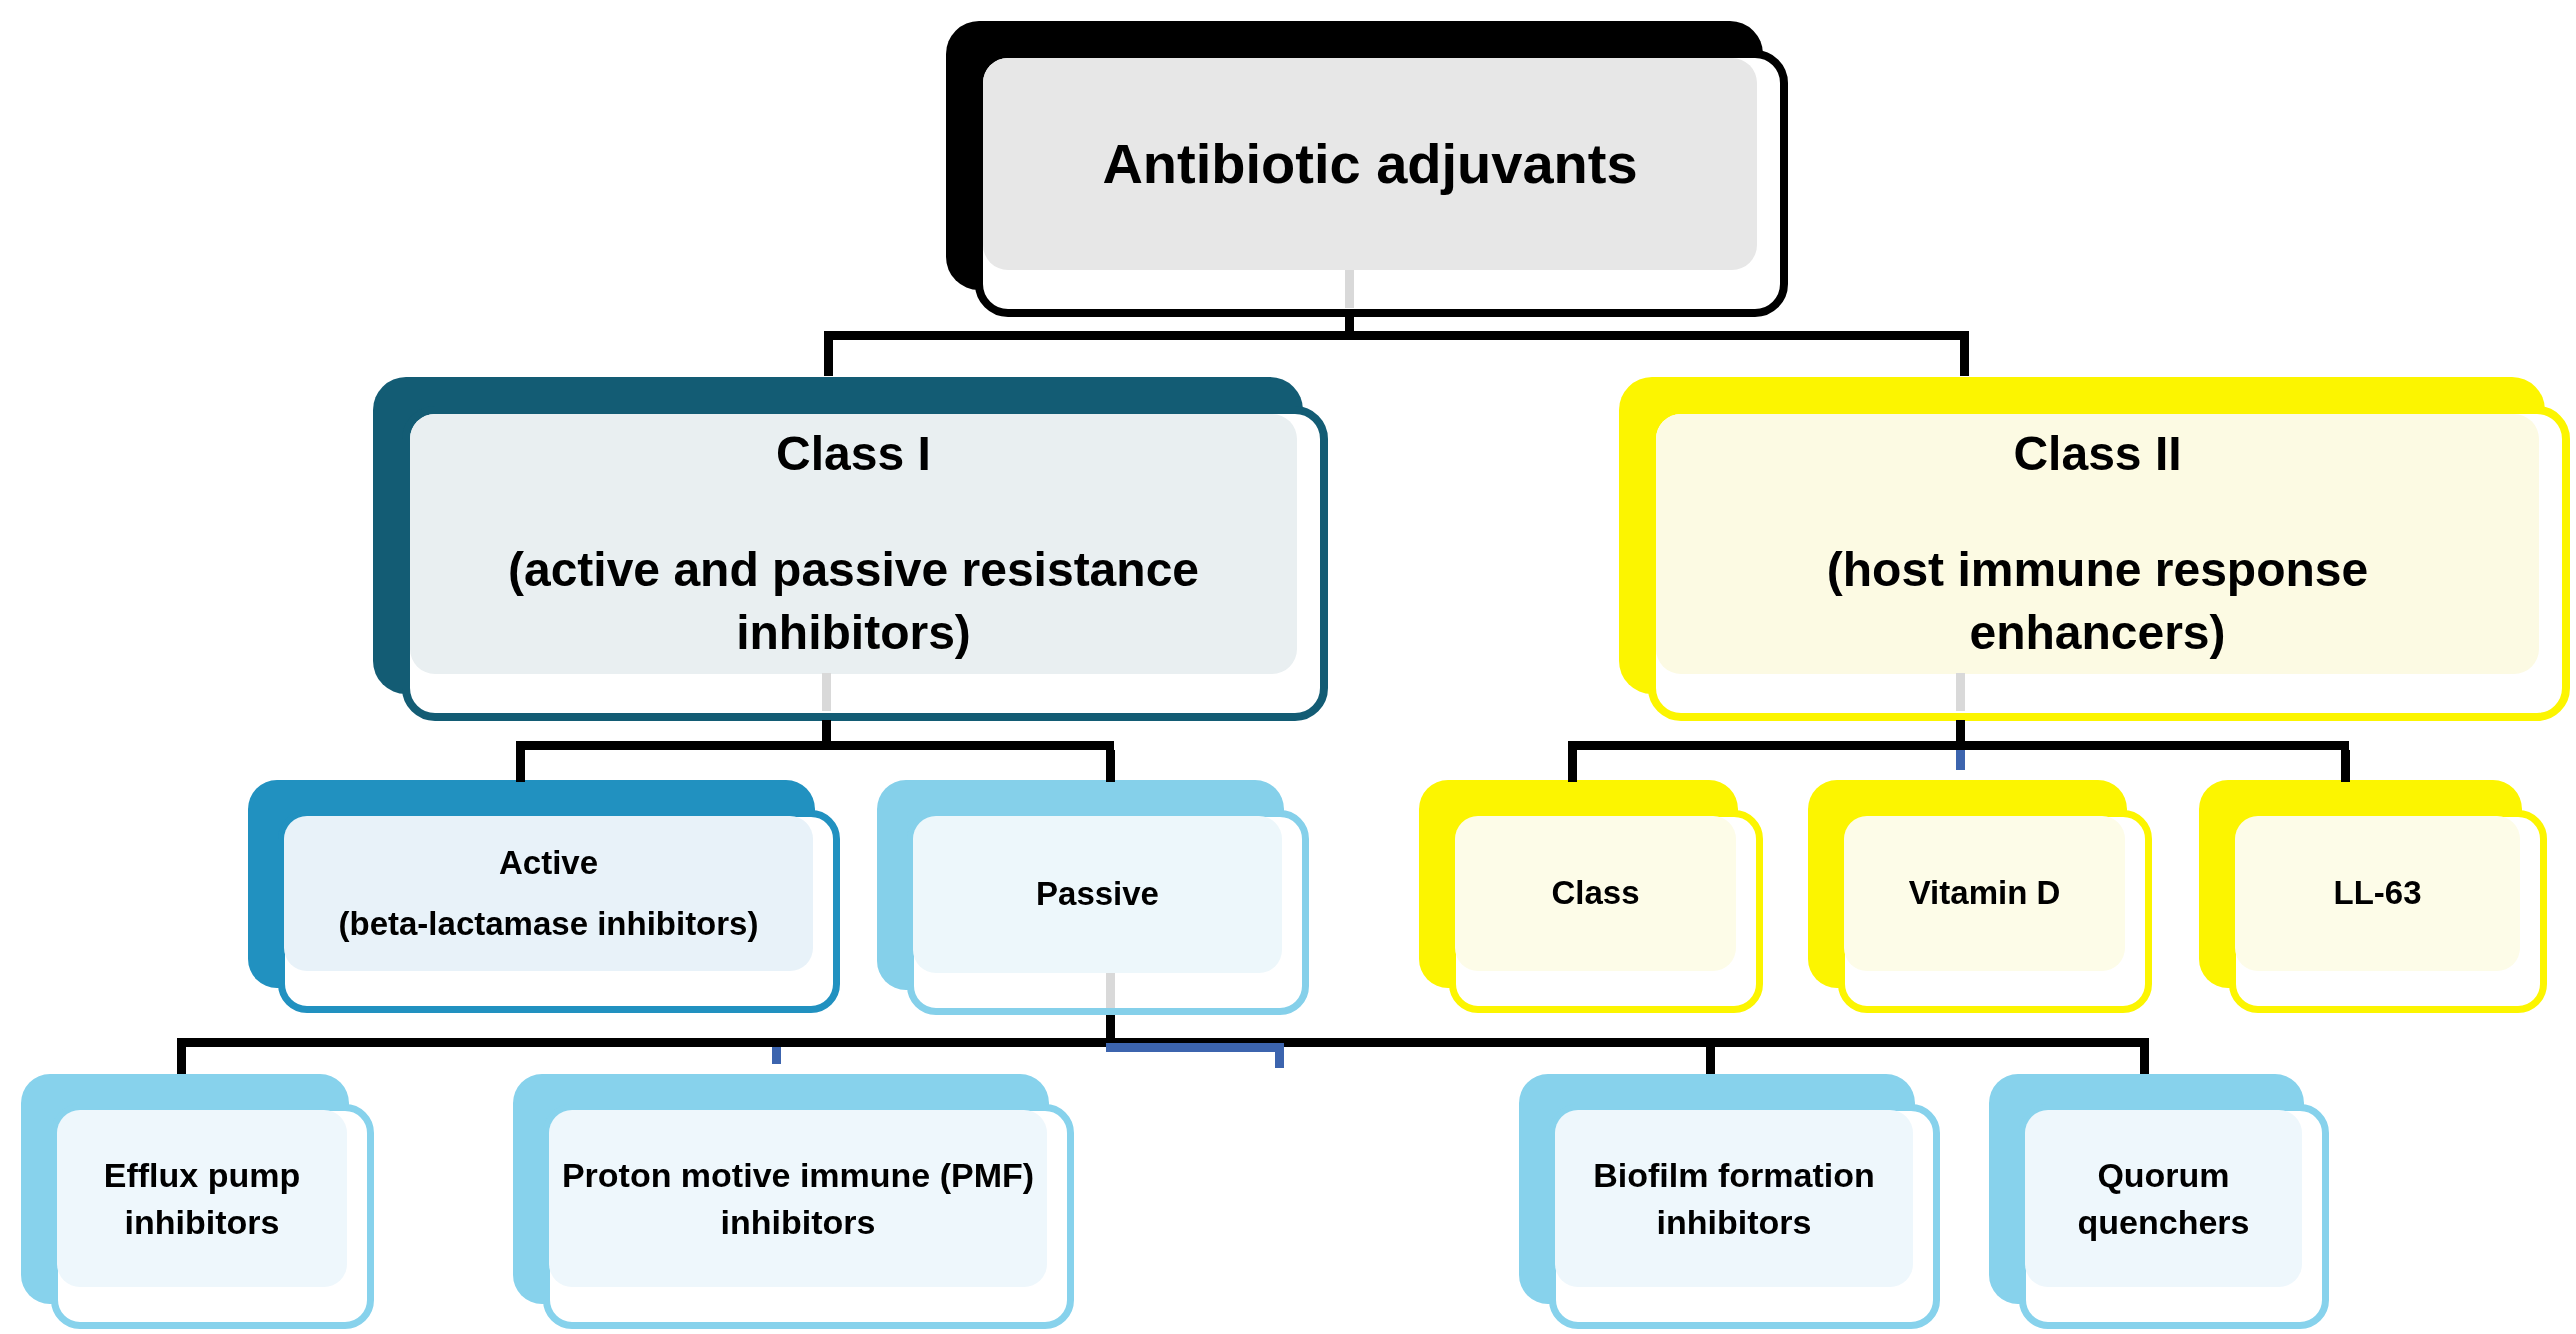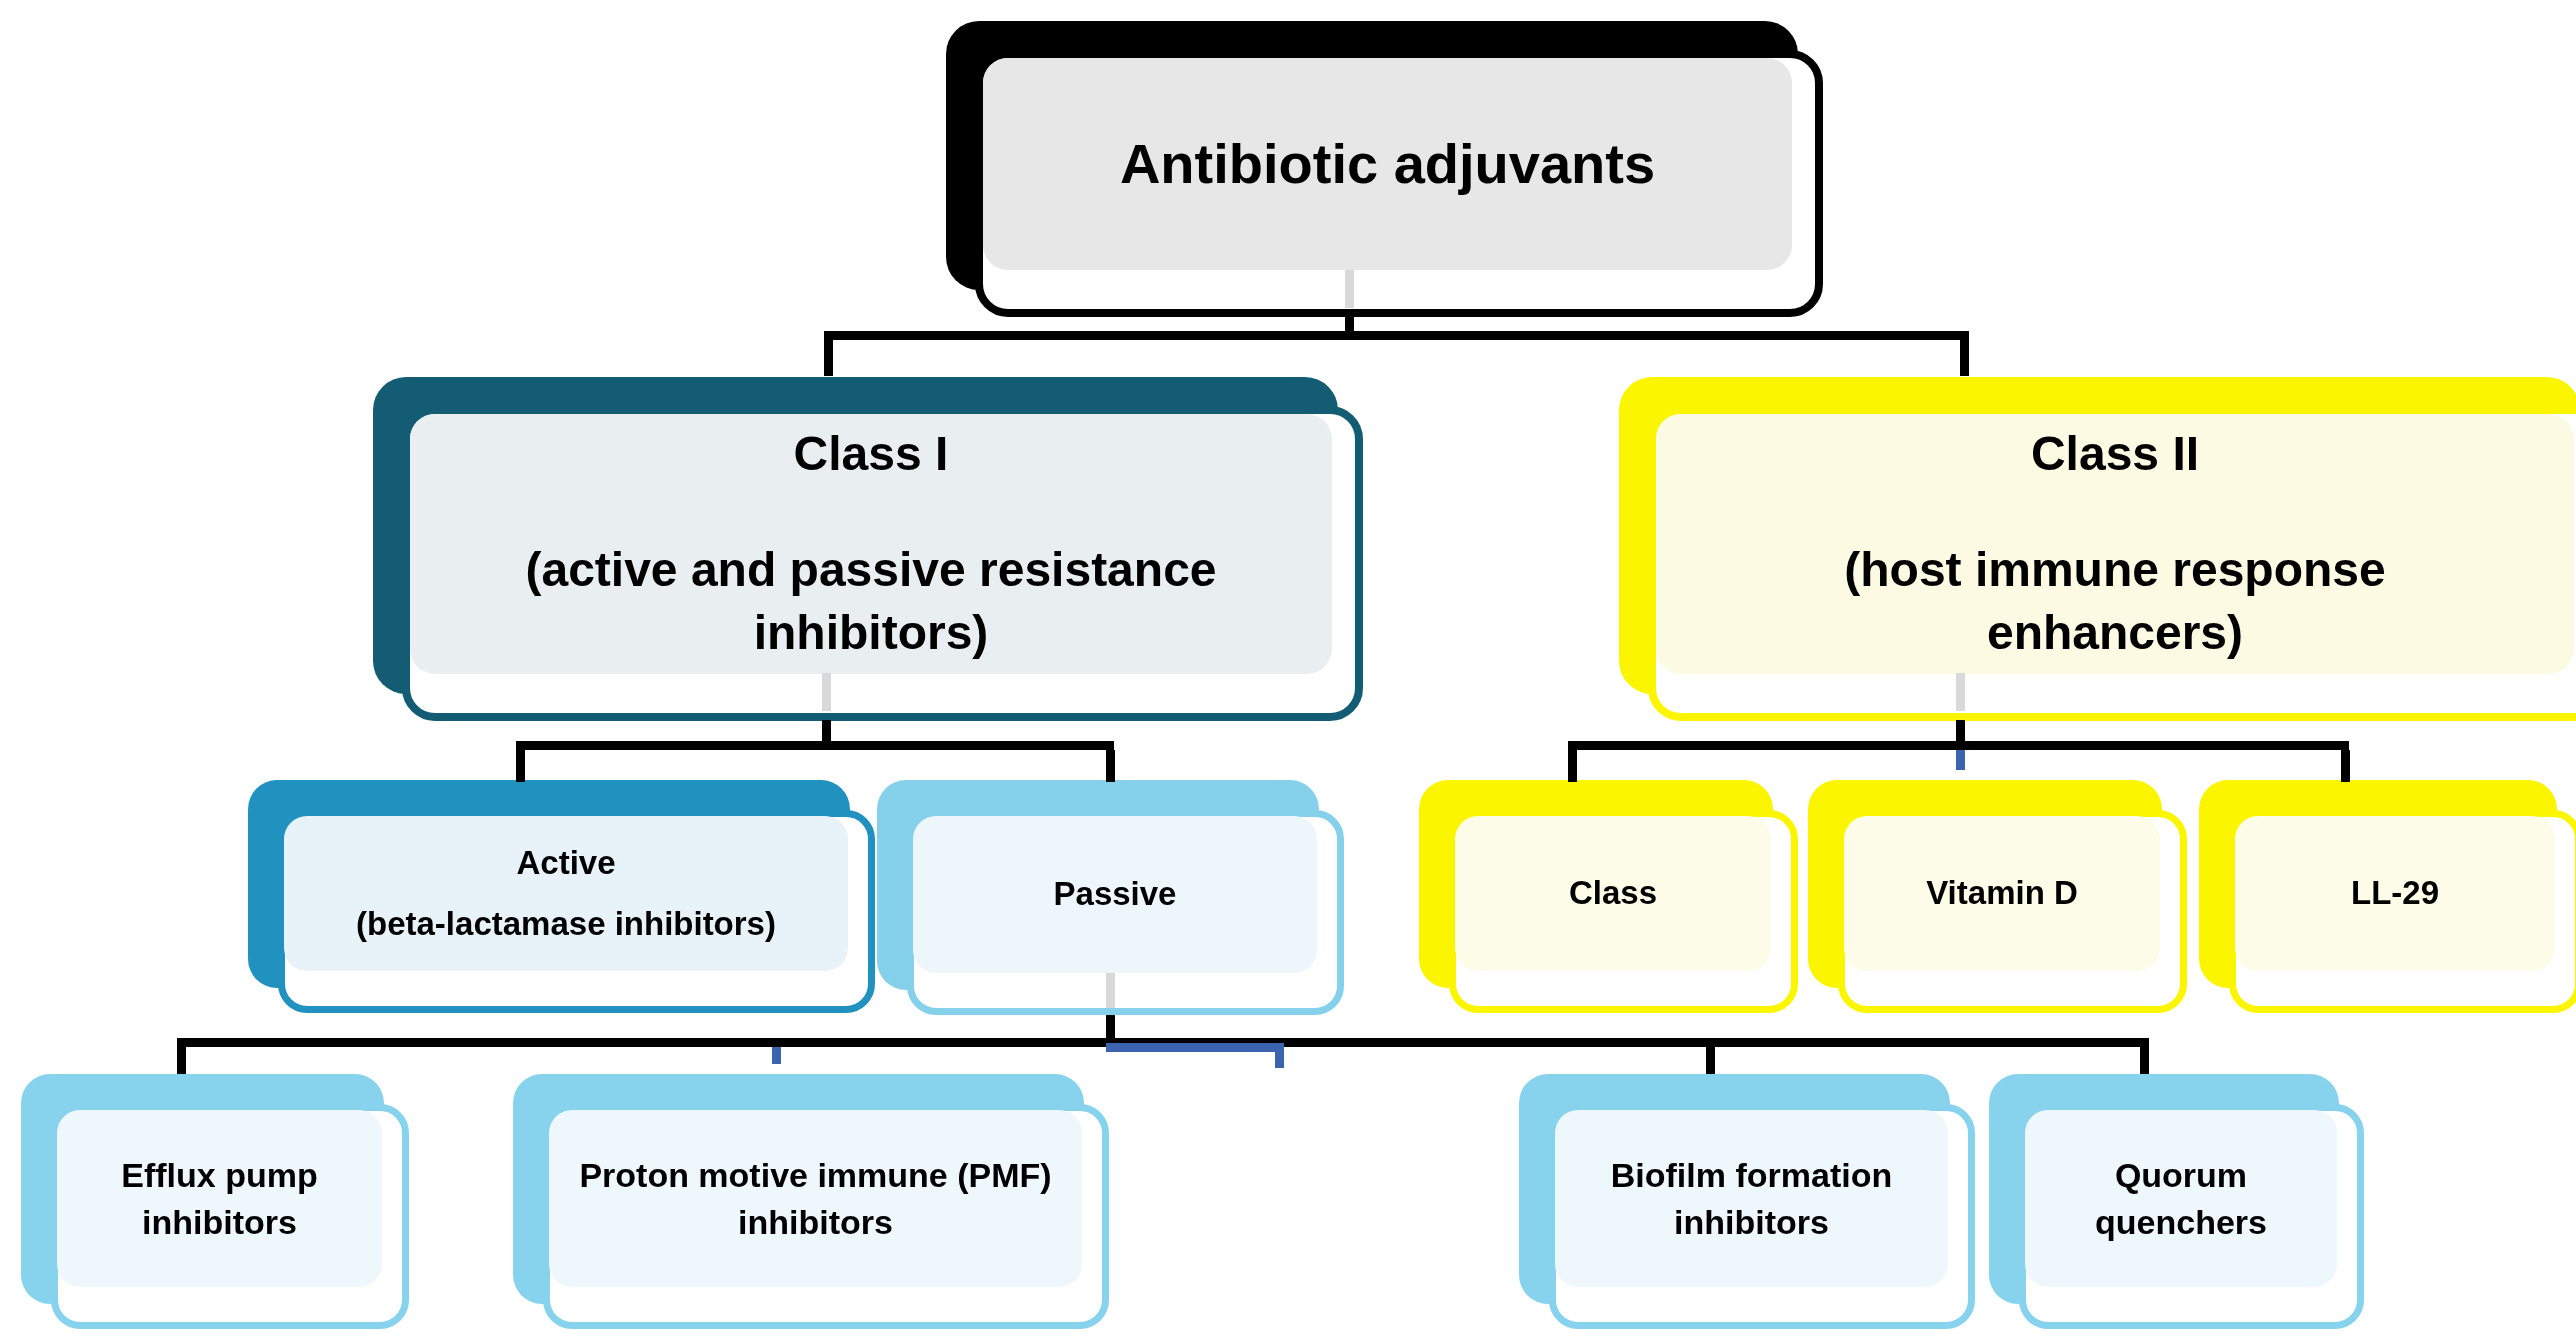--- a/index.html
+++ b/index.html
@@ -4,21 +4,21 @@
 <style>
   html,body{margin:0;padding:0;background:#ffffff;}
   #canvas{
     position:relative;
     width:2576px;height:1334px;
     background:#ffffff;
     font-family:"Liberation Sans", sans-serif;
     overflow:hidden;
   }
   
-  .node{position:absolute;padding-left:35px;}
+  .node{position:absolute;}
   .node .shadow{
     position:absolute;left:0;top:0;right:25px;bottom:27px;
     background:var(--edge);border-radius:33px;
   }
   .node .front{
     position:absolute;left:29px;top:29px;right:0;bottom:0;
     background:#ffffff;border:8.6px solid var(--edge);border-radius:33px;
     box-sizing:border-box;
   }
   .node .panel{
@@ -117,21 +117,21 @@
     <div class="front"></div>
     <div class="panel">
       <div class="t-mid">Vitamin D</div>
     </div>
   </div>
 
   <div class="node small n-yellow" style="left:2199px;top:780px;width:348px;height:233px;">
     <div class="shadow"></div>
     <div class="front"></div>
     <div class="panel">
-      <div class="t-mid">LL-29</div>
+      <div class="t-mid">LL-63</div>
     </div>
   </div>
 
   <div class="node small n-blue" style="left:21px;top:1074px;width:353px;height:255px;">
     <div class="shadow"></div>
     <div class="front"></div>
     <div class="panel">
       <div class="t-leaf w-efflux">Efflux pump inhibitors</div>
     </div>
   </div>

